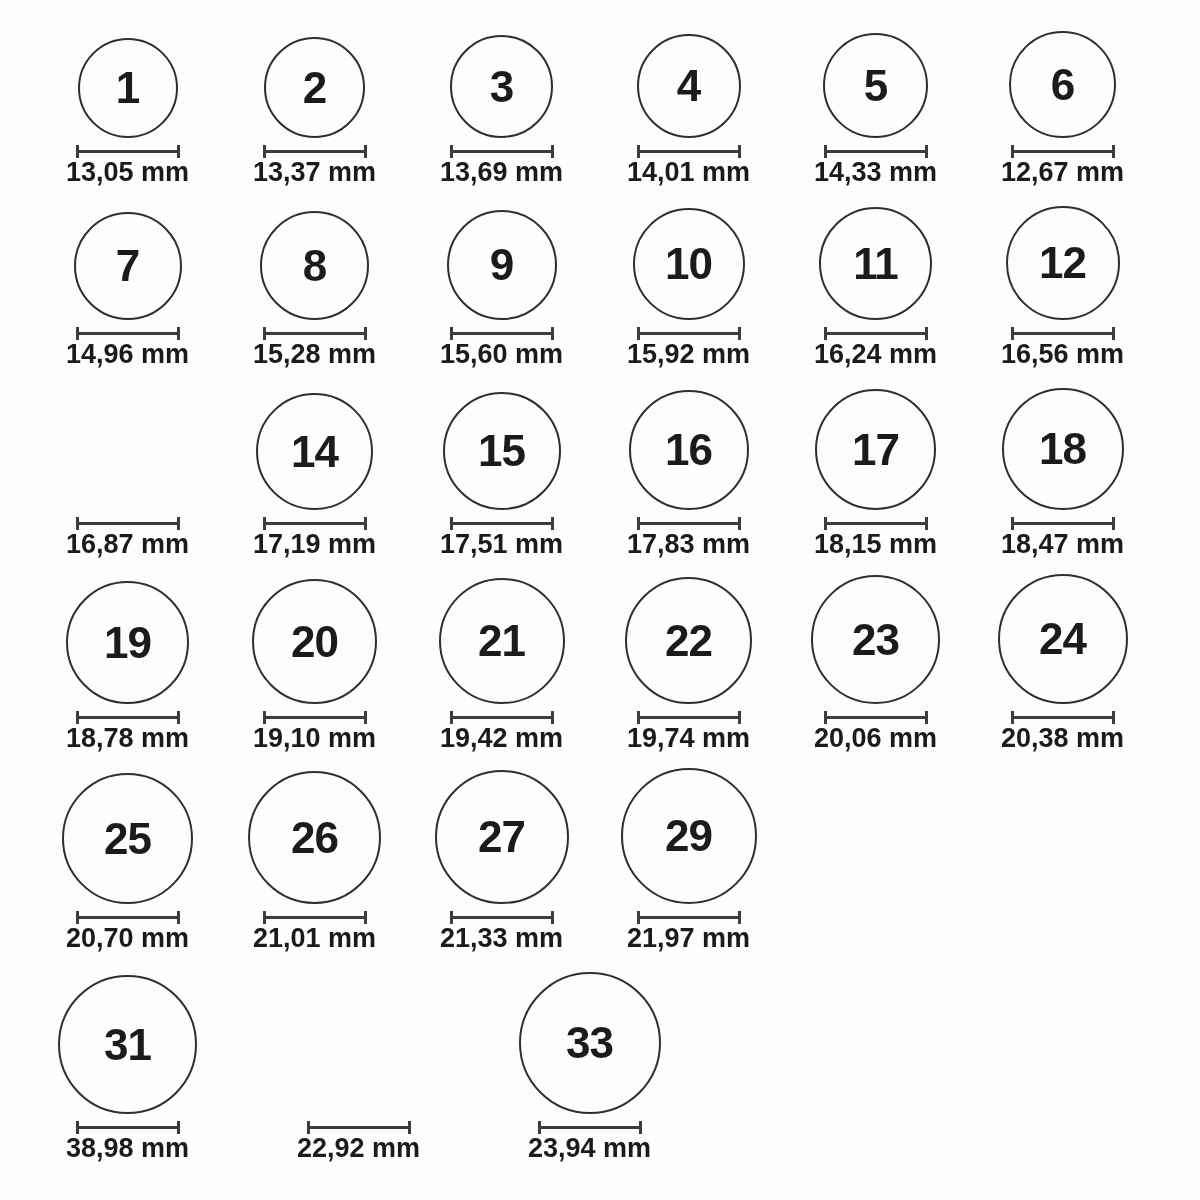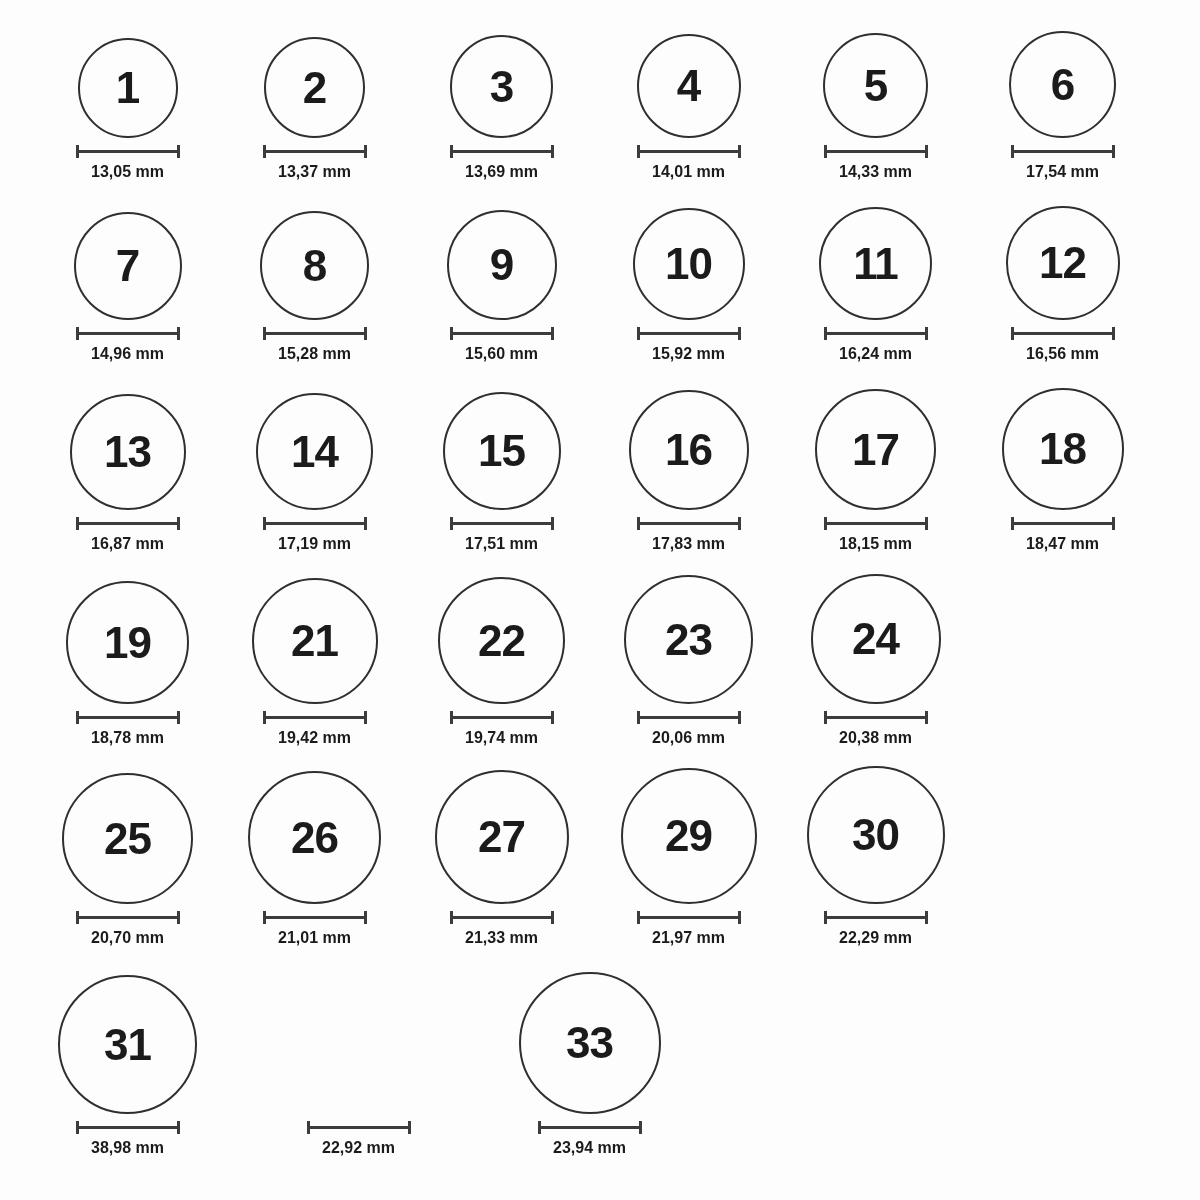--- a/index.html
+++ b/index.html
@@ -63,21 +63,21 @@
     content: "";
     position: absolute;
     left: 0;
     right: 0;
     top: 5px;
     height: 3px;
     background: #3c3c3c;
   }
   .caption {
     margin-top: 3px;
-    font-size: 16px;
+    font-size: 27px;
     font-weight: 700;
     color: #1b1b1b;
     white-space: nowrap;
     line-height: 22px;
   }
 </style>
 </head>
 <body>
 
 <div class="chart">
@@ -115,21 +115,21 @@
           <span class="num">5</span>
         </div>
         <div class="measure"></div>
         <div class="caption">14,33 mm</div>
       </div>
       <div class="cell">
         <div class="circle" style="width: 107px; height: 107px;">
           <span class="num">6</span>
         </div>
         <div class="measure"></div>
-        <div class="caption">17,54 mm</div>
+        <div class="caption">12,67 mm</div>
       </div>
     </div>
     <div class="row" style="height: 182px;">
       <div class="cell">
         <div class="circle" style="width: 108px; height: 108px;">
           <span class="num">7</span>
         </div>
         <div class="measure"></div>
         <div class="caption">14,96 mm</div>
       </div>
@@ -164,23 +164,20 @@
       <div class="cell">
         <div class="circle" style="width: 114px; height: 114px;">
           <span class="num">12</span>
         </div>
         <div class="measure"></div>
         <div class="caption">16,56 mm</div>
       </div>
     </div>
     <div class="row" style="height: 190px;">
       <div class="cell">
-        <div class="circle" style="width: 116px; height: 116px;">
-          <span class="num">13</span>
-        </div>
         <div class="measure"></div>
         <div class="caption">16,87 mm</div>
       </div>
       <div class="cell">
         <div class="circle" style="width: 117px; height: 117px;">
           <span class="num">14</span>
         </div>
         <div class="measure"></div>
         <div class="caption">17,19 mm</div>
       </div>
@@ -215,20 +212,27 @@
     </div>
     <div class="row" style="height: 194px;">
       <div class="cell">
         <div class="circle" style="width: 123px; height: 123px;">
           <span class="num">19</span>
         </div>
         <div class="measure"></div>
         <div class="caption">18,78 mm</div>
       </div>
       <div class="cell">
+        <div class="circle" style="width: 125px; height: 125px;">
+          <span class="num">20</span>
+        </div>
+        <div class="measure"></div>
+        <div class="caption">19,10 mm</div>
+      </div>
+      <div class="cell">
         <div class="circle" style="width: 126px; height: 126px;">
           <span class="num">21</span>
         </div>
         <div class="measure"></div>
         <div class="caption">19,42 mm</div>
       </div>
       <div class="cell">
         <div class="circle" style="width: 127px; height: 127px;">
           <span class="num">22</span>
         </div>
@@ -271,27 +275,20 @@
         </div>
         <div class="measure"></div>
         <div class="caption">21,33 mm</div>
       </div>
       <div class="cell">
         <div class="circle" style="width: 136px; height: 136px; text-align: center;">
           <span class="num">29</span>
         </div>
         <div class="measure"></div>
         <div class="caption">21,97 mm</div>
-      </div>
-      <div class="cell">
-        <div class="circle" style="width: 138px; height: 138px;">
-          <span class="num">30</span>
-        </div>
-        <div class="measure"></div>
-        <div class="caption">22,29 mm</div>
       </div>
     </div>
     <div class="row" style="height: 210px; gap: 44px;">
       <div class="cell">
         <div class="circle" style="width: 139px; height: 139px;">
           <span class="num">31</span>
         </div>
         <div class="measure"></div>
         <div class="caption">38,98 mm</div>
       </div>

